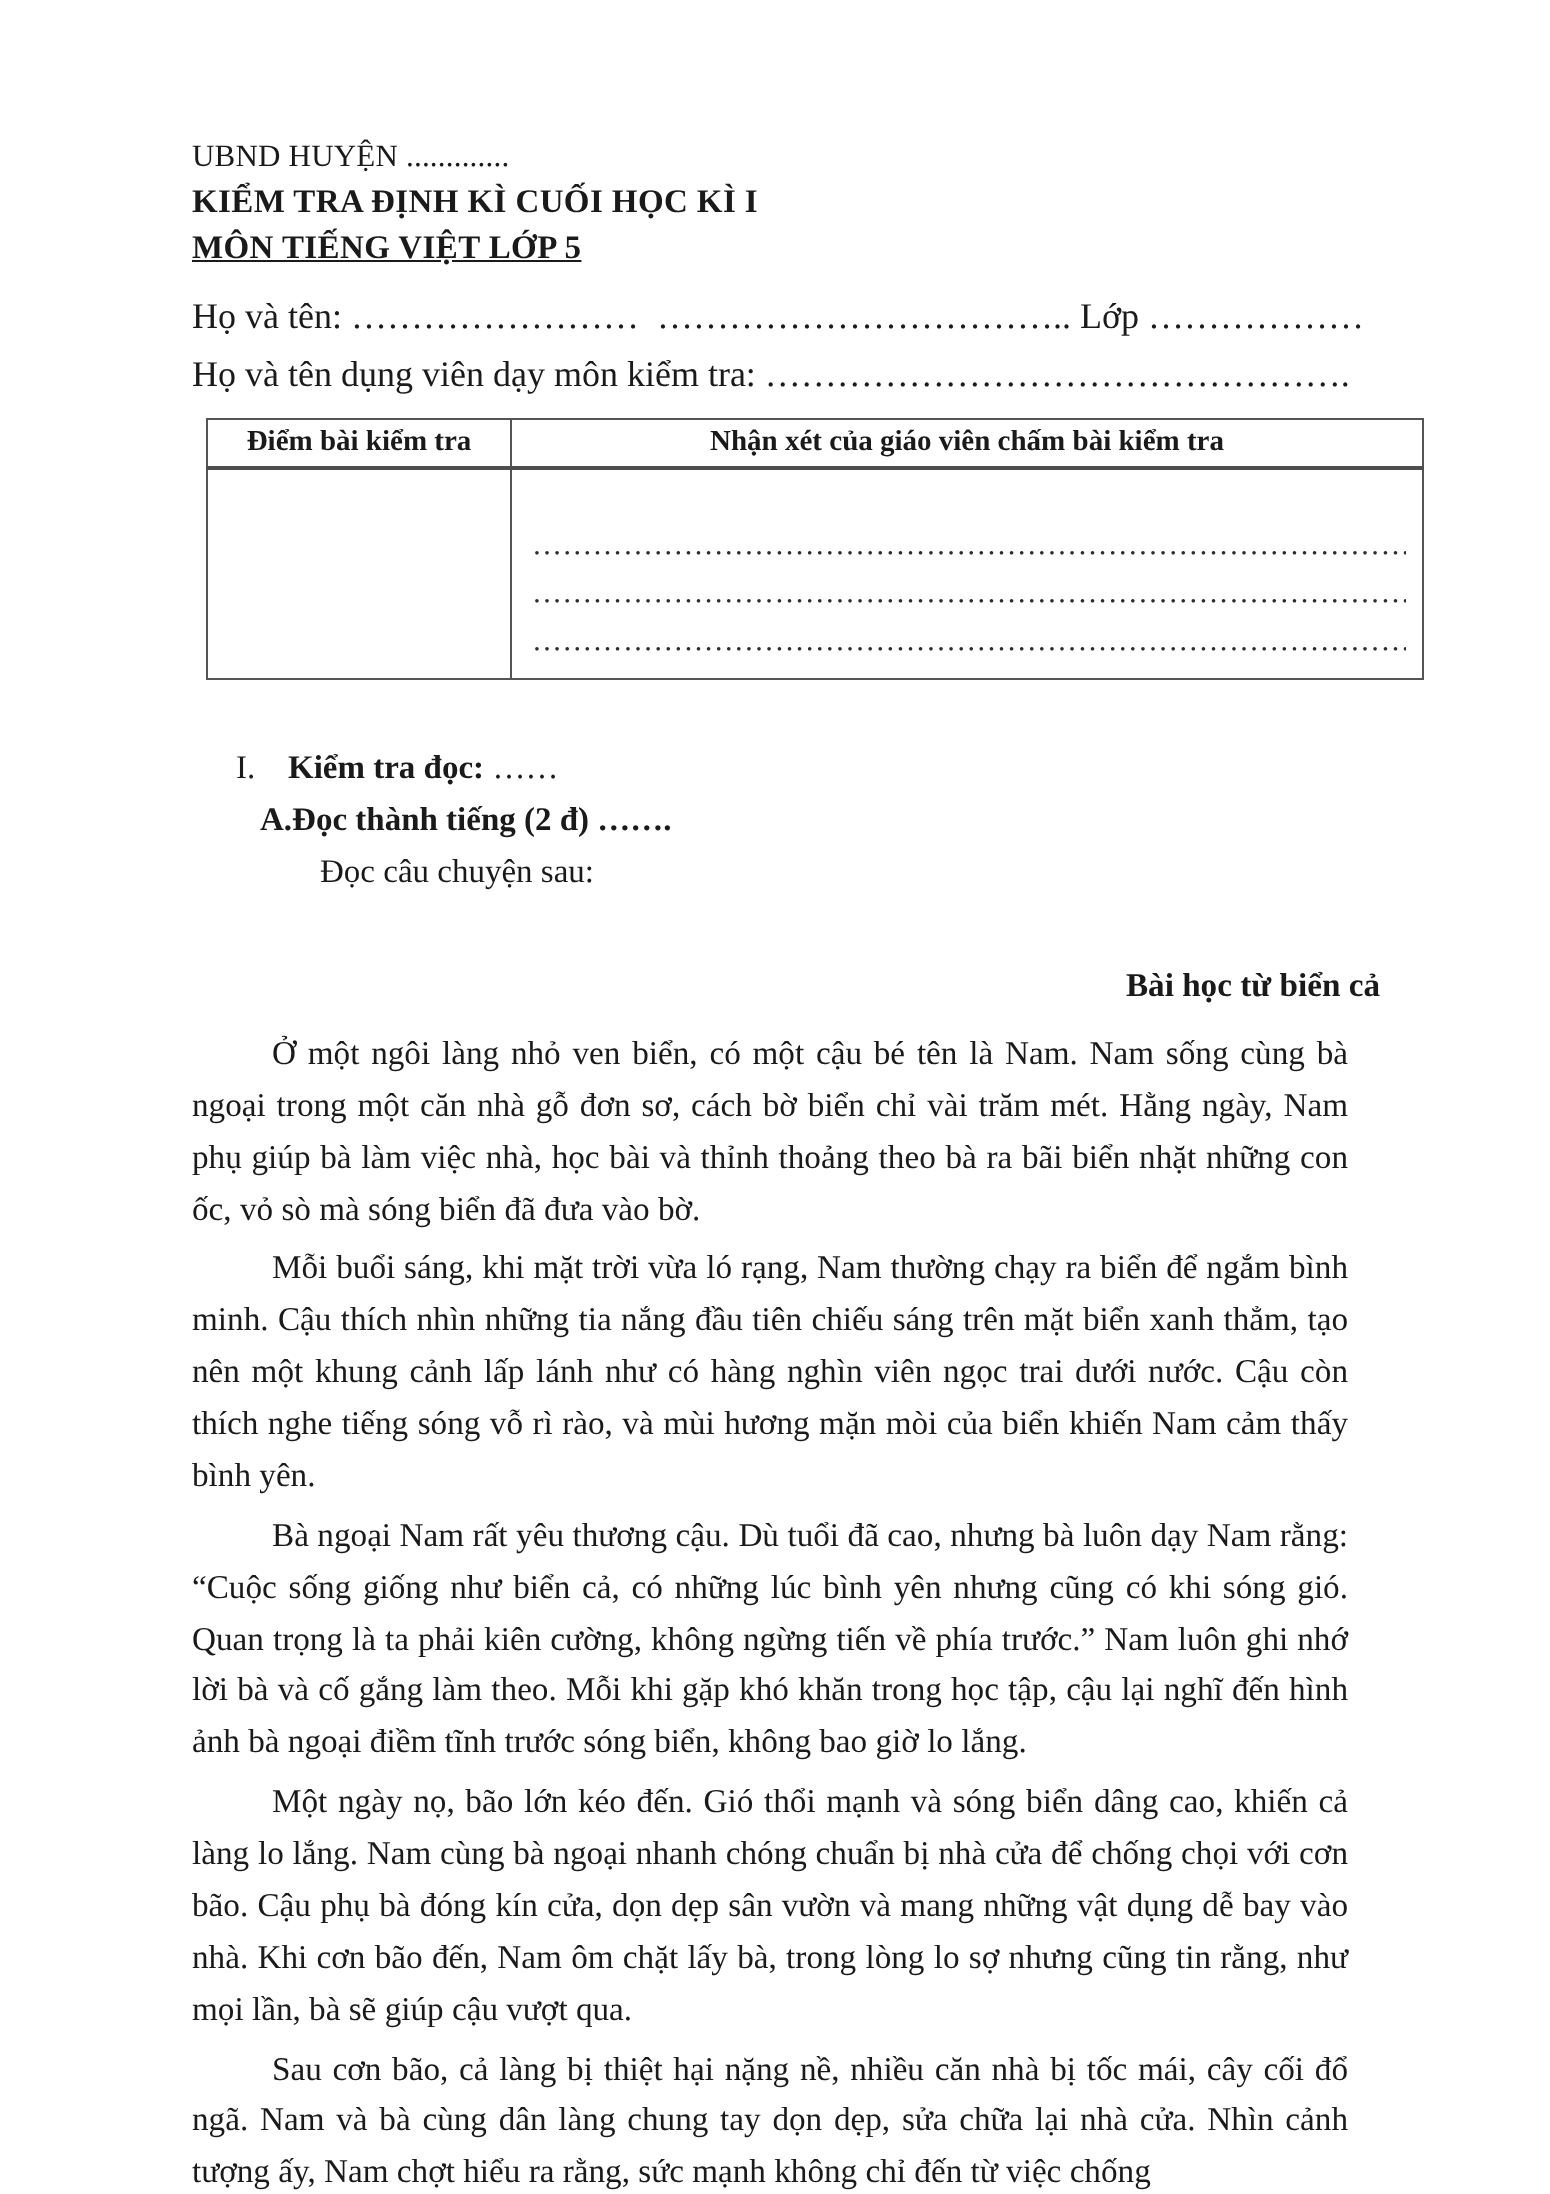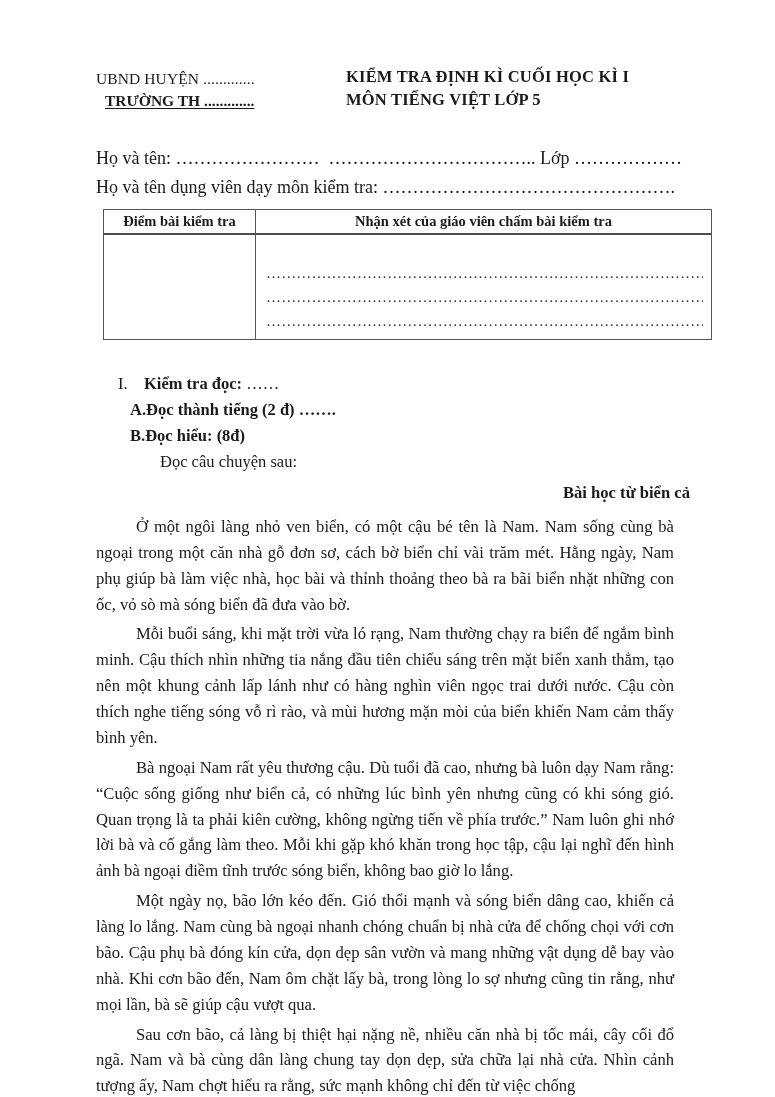--- a/index.html
+++ b/index.html
@@ -23,20 +23,21 @@
   }
 
   
   .header-row {
     position: absolute;
     left: 96px;
     top: 66px;
     width: 600px;
     display: flex;
     align-items: flex-start;
+    flex-direction: column;
   }
   .school-block {
     width: 250px;
     font-size: 15.5px;
     line-height: 1.42;
     padding-top: 2px;
   }
   .school-line1 {
     display: block;
     letter-spacing: 0.1px;
@@ -51,21 +52,21 @@
     white-space: pre;
   }
   .exam-title {
     flex: 1;
     text-align: left;
     font-weight: bold;
     font-size: 16.5px;
     line-height: 1.38;
     letter-spacing: 0.2px;
   }
-  .exam-title .t2 { display: block; }
+  .exam-title .t2 { display: block; text-decoration: underline; }
 
   
   .name-lines {
     position: absolute;
     left: 96px;
     top: 144px;
     width: 608px;
     font-size: 18px;
     line-height: 1.62;
   }
@@ -157,21 +158,20 @@
   .story p:last-child { margin-bottom: 0; }
 </style>
 </head>
 <body>
 
 <div class="page">
 
   <div class="header-row">
     <div class="school-block">
       <span class="school-line1">UBND HUYỆN .............</span>
-      <span class="school-line2">TRƯỜNG TH .............</span>
     </div>
     <div class="exam-title">
       <span class="t1">KIỂM TRA ĐỊNH KÌ CUỐI  HỌC KÌ I</span>
       <span class="t2">MÔN TIẾNG VIỆT LỚP 5</span>
     </div>
   </div>
 
   <div class="name-lines">
     <div>Họ và tên: ……………………  …………………………….. Lớp ………………</div>
     <div>Họ và tên dụng viên dạy môn kiểm tra: ………………………………………….</div>
@@ -196,21 +196,20 @@
           <span class="dotline">……………………………………………………………………………………………………………….</span>
           <span class="dotline">………………………………………………………………………………………………………………..</span>
         </td>
       </tr>
     </tbody>
   </table>
 
   <div class="section-list">
     <div class="sec-item"><span class="sec-num">I.</span><span class="sec-b">Kiểm tra đọc:</span><span> ……</span></div>
     <div class="sec-item sec-a">A.Đọc thành tiếng (2 đ) …….</div>
-    <div class="sec-item sec-bb">B.Đọc hiểu: (8đ)</div>
     <div class="sec-item sec-read">Đọc câu chuyện sau:</div>
   </div>
 
   <div class="story">
     <div class="story-title">Bài học từ biển cả</div>
     <p>Ở một ngôi làng nhỏ ven biển, có một cậu bé tên là Nam. Nam sống cùng bà ngoại trong một căn nhà gỗ đơn sơ, cách bờ biển chỉ vài trăm mét. Hằng ngày, Nam phụ giúp bà làm việc nhà, học bài và thỉnh thoảng theo bà ra bãi biển nhặt những con ốc, vỏ sò mà sóng biển đã đưa vào bờ.</p>
     <p>Mỗi buổi sáng, khi mặt trời vừa ló rạng, Nam thường chạy ra biển để ngắm bình minh. Cậu thích nhìn những tia nắng đầu tiên chiếu sáng trên mặt biển xanh thẳm, tạo nên một khung cảnh lấp lánh như có hàng nghìn viên ngọc trai dưới nước. Cậu còn thích nghe tiếng sóng vỗ rì rào, và mùi hương mặn mòi của biển khiến Nam cảm thấy bình yên.</p>
     <p>Bà ngoại Nam rất yêu thương cậu. Dù tuổi đã cao, nhưng bà luôn dạy Nam rằng: “Cuộc sống giống như biển cả, có những lúc bình yên nhưng cũng có khi sóng gió. Quan trọng là ta phải kiên cường, không ngừng tiến về phía trước.” Nam luôn ghi nhớ lời bà và cố gắng làm theo. Mỗi khi gặp khó khăn trong học tập, cậu lại nghĩ đến hình ảnh bà ngoại điềm tĩnh trước sóng biển, không bao giờ lo lắng.</p>
     <p>Một ngày nọ, bão lớn kéo đến. Gió thổi mạnh và sóng biển dâng cao, khiến cả làng lo lắng. Nam cùng bà ngoại nhanh chóng chuẩn bị nhà cửa để chống chọi với cơn bão. Cậu phụ bà đóng kín cửa, dọn dẹp sân vườn và mang những vật dụng dễ bay vào nhà. Khi cơn bão đến, Nam ôm chặt lấy bà, trong lòng lo sợ nhưng cũng tin rằng, như mọi lần, bà sẽ giúp cậu vượt qua.</p>
     <p>Sau cơn bão, cả làng bị thiệt hại nặng nề, nhiều căn nhà bị tốc mái, cây cối đổ ngã. Nam và bà cùng dân làng chung tay dọn dẹp, sửa chữa lại nhà cửa. Nhìn cảnh tượng ấy, Nam chợt hiểu ra rằng, sức mạnh không chỉ đến từ việc chống</p>

